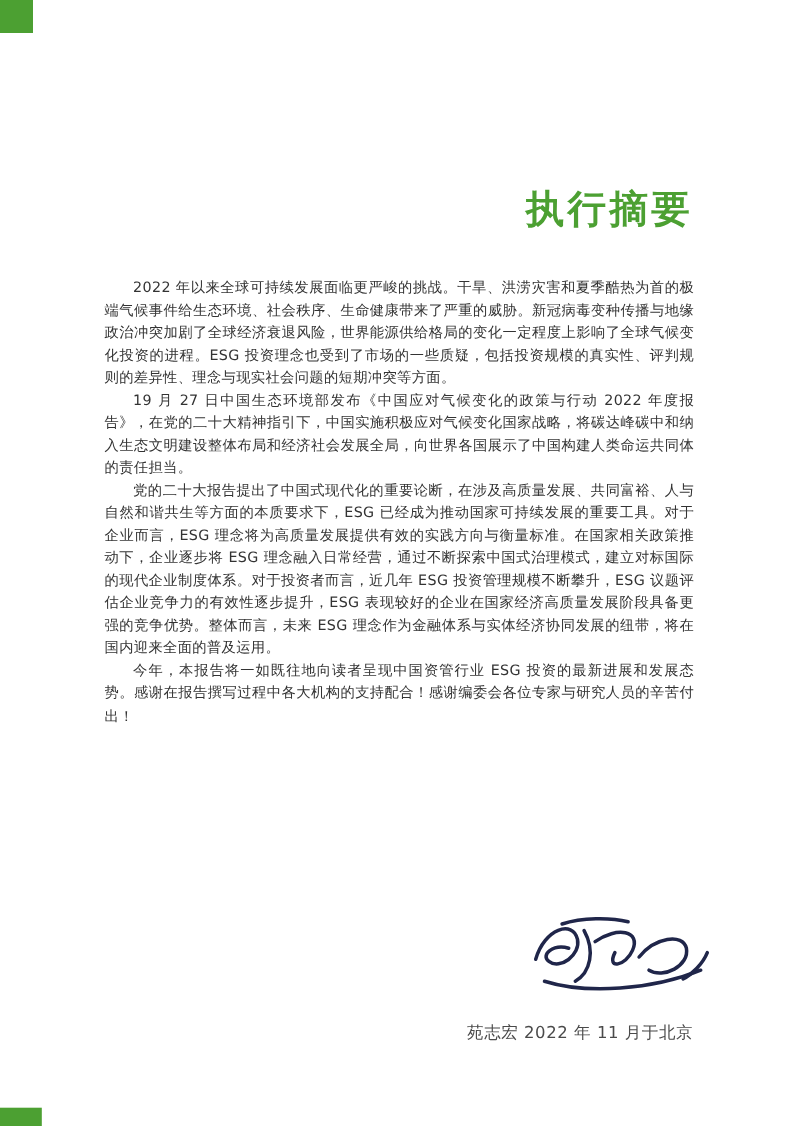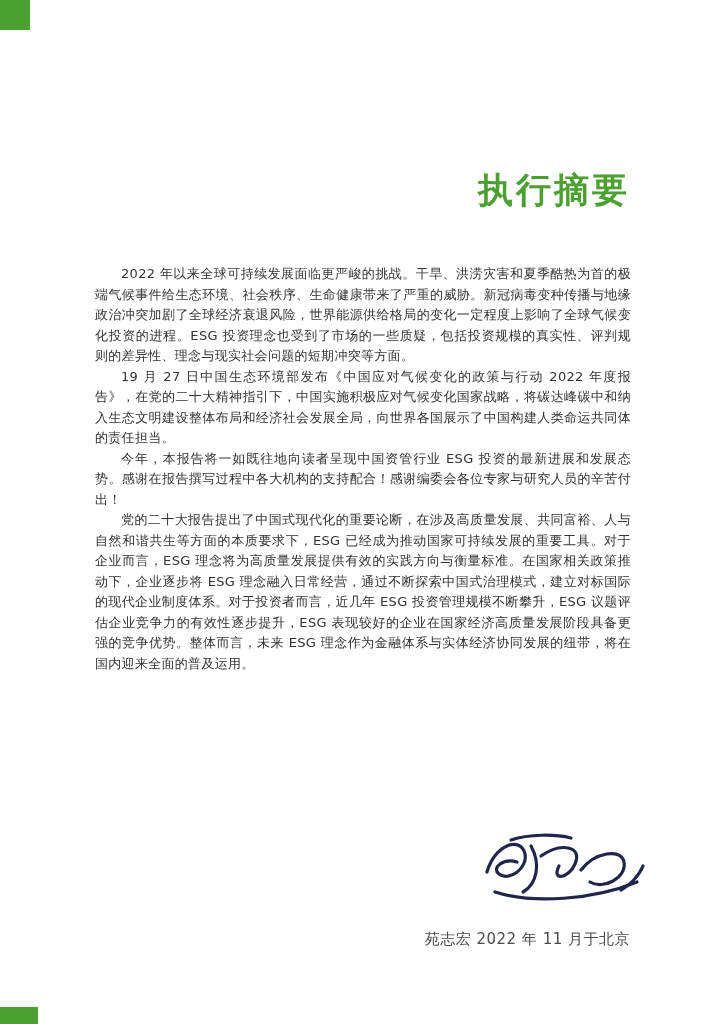--- a/index.html
+++ b/index.html
@@ -51,21 +51,20 @@
   .content{
     position:absolute;
     top:252px;
     left:95px;
     width:536px;
     color:var(--color-ink,#333);
     font-size:13px;
     line-height:20.5px;
     text-align:justify;
     letter-spacing:0.3px;
-    margin-top:12px;
   }
   .content p{
     margin:0;
     text-indent:2em;
   }
   
   .signature-block{
     position:absolute;
     top:826px;
     right:68px;
@@ -107,22 +106,22 @@
   <div class="corner-tab-top">
     <span>执行</span>
     <span>摘要</span>
   </div>
 
   <h1 class="page-title">执行摘要</h1>
 
   <div class="content">
     <p>2022 年以来全球可持续发展面临更严峻的挑战。干旱、洪涝灾害和夏季酷热为首的极端气候事件给生态环境、社会秩序、生命健康带来了严重的威胁。新冠病毒变种传播与地缘政治冲突加剧了全球经济衰退风险，世界能源供给格局的变化一定程度上影响了全球气候变化投资的进程。ESG 投资理念也受到了市场的一些质疑，包括投资规模的真实性、评判规则的差异性、理念与现实社会问题的短期冲突等方面。</p>
     <p>19 月 27 日中国生态环境部发布《中国应对气候变化的政策与行动 2022 年度报告》，在党的二十大精神指引下，中国实施积极应对气候变化国家战略，将碳达峰碳中和纳入生态文明建设整体布局和经济社会发展全局，向世界各国展示了中国构建人类命运共同体的责任担当。</p>
+    <p>党的二十大报告提出了中国式现代化的重要论断，在涉及高质量发展、共同富裕、人与自然和谐共生等方面的本质要求下，ESG 已经成为推动国家可持续发展的重要工具。对于企业而言，ESG 理念将为高质量发展提供有效的实践方向与衡量标准。在国家相关政策推动下，企业逐步将 ESG 理念融入日常经营，通过不断探索中国式治理模式，建立对标国际的现代企业制度体系。对于投资者而言，近几年 ESG 投资管理规模不断攀升，ESG 议题评估企业竞争力的有效性逐步提升，ESG 表现较好的企业在国家经济高质量发展阶段具备更强的竞争优势。整体而言，未来 ESG 理念作为金融体系与实体经济协同发展的纽带，将在国内迎来全面的普及运用。</p>
     <p>今年，本报告将一如既往地向读者呈现中国资管行业 ESG 投资的最新进展和发展态势。感谢在报告撰写过程中各大机构的支持配合！感谢编委会各位专家与研究人员的辛苦付出！</p>
-    <p>党的二十大报告提出了中国式现代化的重要论断，在涉及高质量发展、共同富裕、人与自然和谐共生等方面的本质要求下，ESG 已经成为推动国家可持续发展的重要工具。对于企业而言，ESG 理念将为高质量发展提供有效的实践方向与衡量标准。在国家相关政策推动下，企业逐步将 ESG 理念融入日常经营，通过不断探索中国式治理模式，建立对标国际的现代企业制度体系。对于投资者而言，近几年 ESG 投资管理规模不断攀升，ESG 议题评估企业竞争力的有效性逐步提升，ESG 表现较好的企业在国家经济高质量发展阶段具备更强的竞争优势。整体而言，未来 ESG 理念作为金融体系与实体经济协同发展的纽带，将在国内迎来全面的普及运用。</p>
   </div>
 
   <div class="signature-block">
     <svg viewBox="0 0 185 84" xmlns="http://www.w3.org/2000/svg">
       <g fill="none" stroke="#20264a" stroke-width="3.2" stroke-linecap="round" stroke-linejoin="round">
         <path d="M16 46 C24 18, 50 10, 54 28 C57 42, 38 56, 28 48 C20 42, 32 32, 46 36"></path>
         <path d="M60 20 C70 38, 66 58, 52 66"></path>
         <path d="M70 30 C90 16, 112 20, 104 38 C98 52, 80 56, 88 40"></path>
         <path d="M110 44 C124 26, 150 22, 153 36 C156 52, 132 64, 119 56"></path>
         <path d="M40 14 C58 8, 84 8, 100 12"></path>

